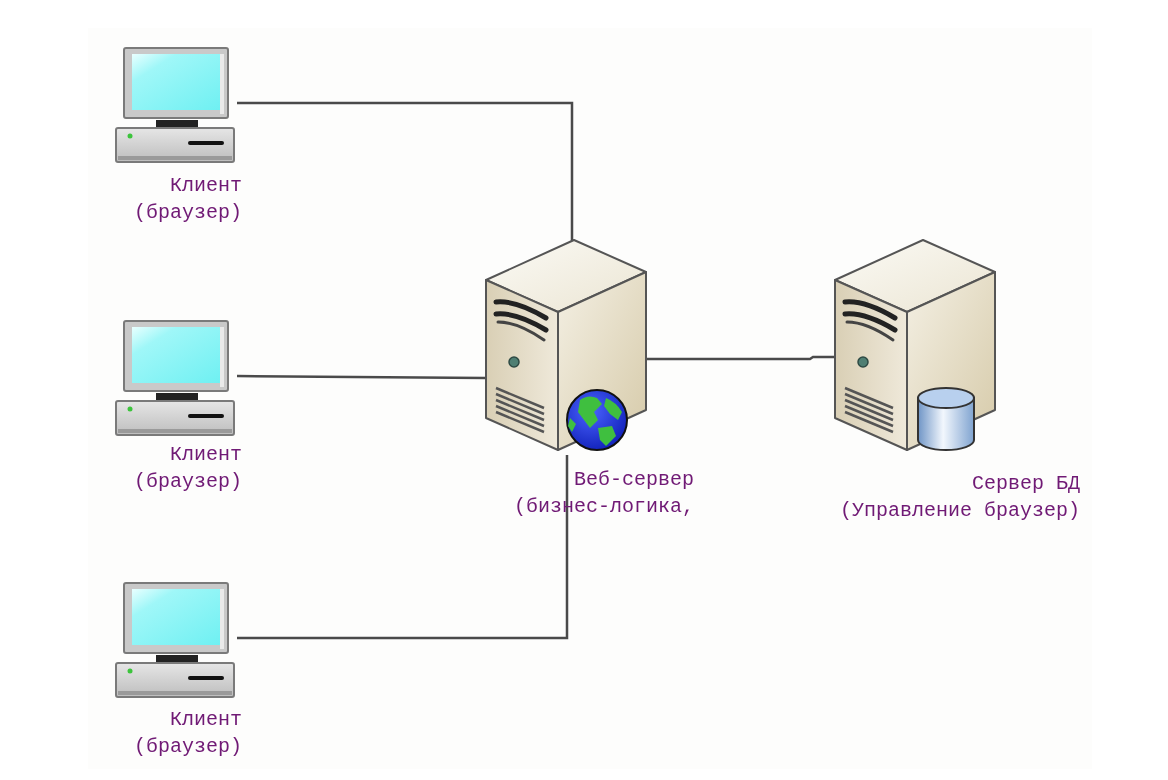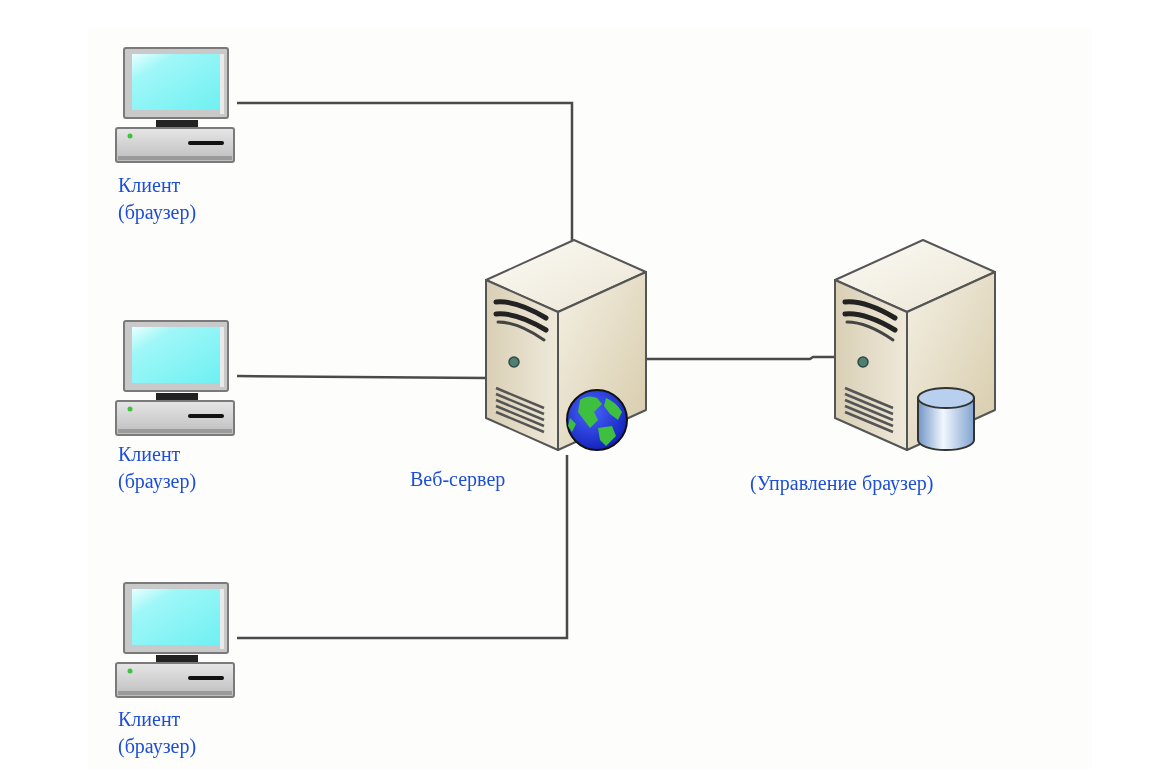--- a/index.html
+++ b/index.html
@@ -1,21 +1,21 @@
 <!DOCTYPE html>
 <html><head>
 <meta charset="utf-8">
 <style>
   html, body { margin: 0; padding: 0; background: #ffffff; }
   body { width: 1168px; height: 780px; position: relative; overflow: hidden;
          font-family: "Liberation Sans", sans-serif; }
   .panel { position: absolute; left: 88px; top: 28px; width: 1004px; height: 741px; background: #fdfdfc; }
   svg.canvas { position: absolute; left: 0; top: 0; }
-  .label { position: absolute; text-align: left; color: #1d4ed8; font-size: 20px; line-height: 27px;
-           font-family: Liberation Serif, serif; white-space: nowrap; }
+  .label { position: absolute; text-align: right; color: #701a75; font-size: 20px; line-height: 27px;
+           font-family: Liberation Mono, monospace; white-space: nowrap; }
   .label span { display: block; }
 </style>
 </head>
 <body>
 
 <div class="panel"></div>
 
 <svg class="canvas" width="1168" height="780" viewBox="0 0 1168 780">
   <defs>
     <linearGradient id="screenGrad" x1="0" y1="0" x2="1" y2="1">
@@ -127,18 +127,20 @@
   <span>(браузер)</span>
 </div>
 <div class="label" style="left:118px; top:441px; width:124px;">
   <span>Клиент</span>
   <span>(браузер)</span>
 </div>
 <div class="label" style="left:118px; top:706px; width:124px;">
   <span>Клиент</span>
   <span>(браузер)</span>
 </div>
-<div class="label" style="left:410px; top:466px; width:300px;">
+<div class="label" style="left:394px; top:466px; width:300px;">
   <span>Веб-сервер</span>
+  <span>(бизнес-логика,</span>
 </div>
 <div class="label" style="left:750px; top:470px; width:330px;">
+  <span>Сервер БД</span>
   <span>(Управление браузер)</span>
 </div>
 
 </body></html>

